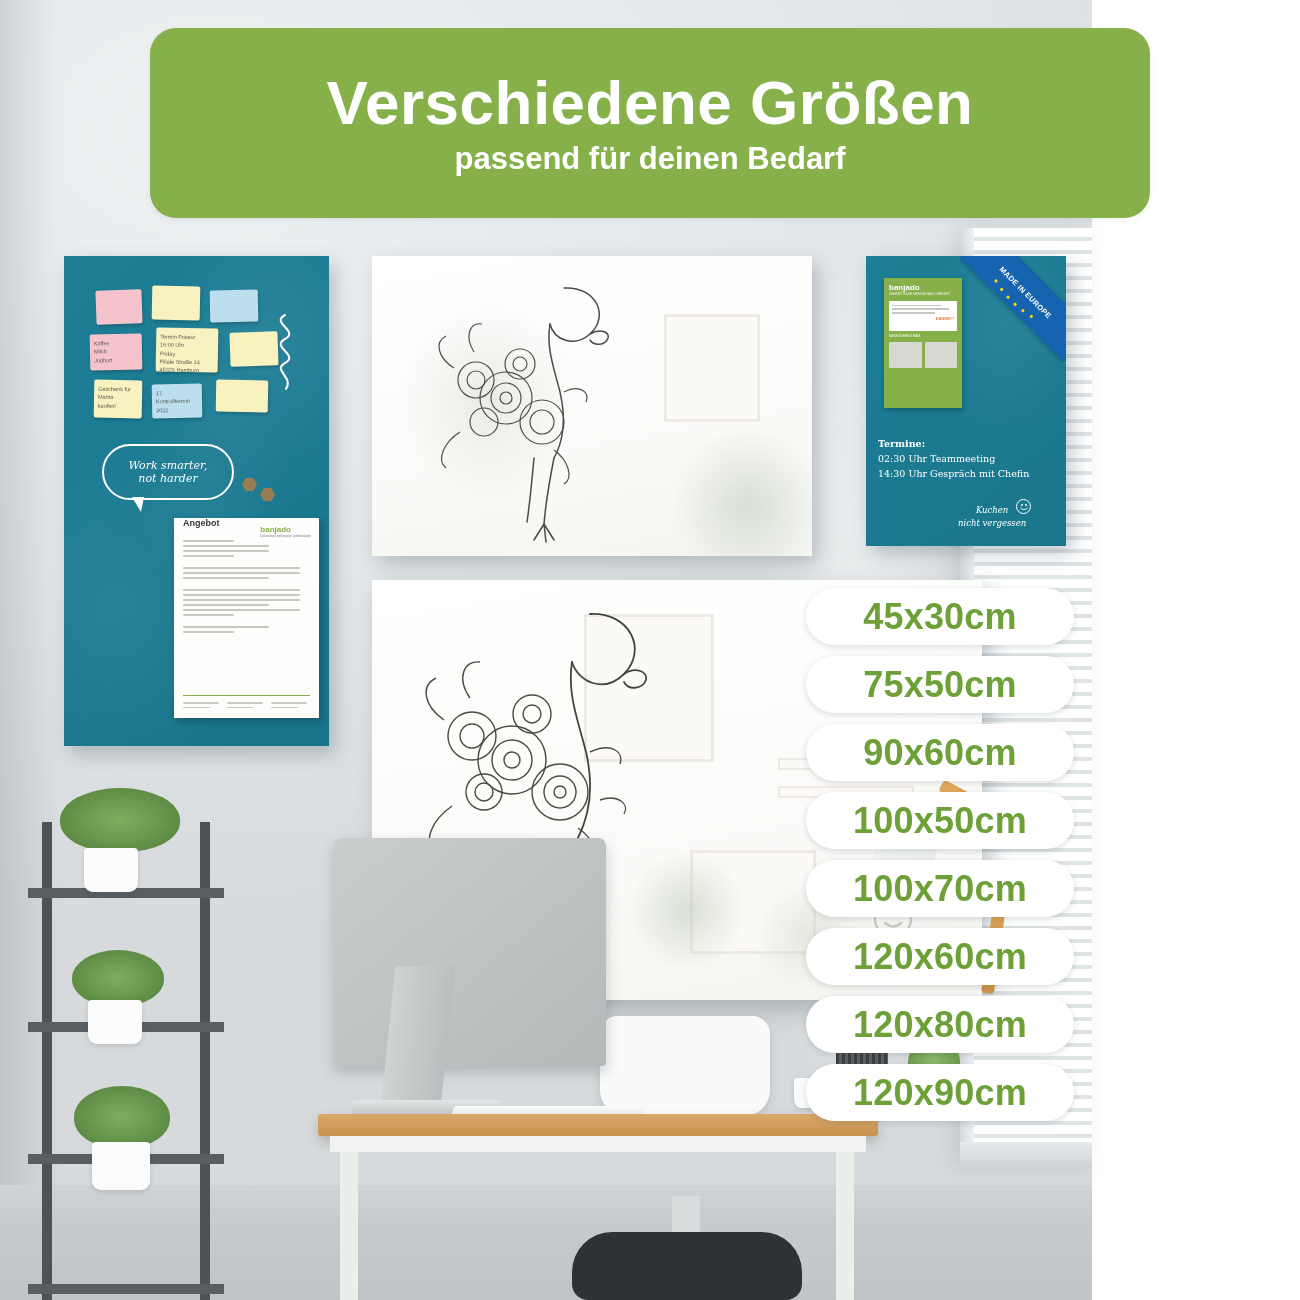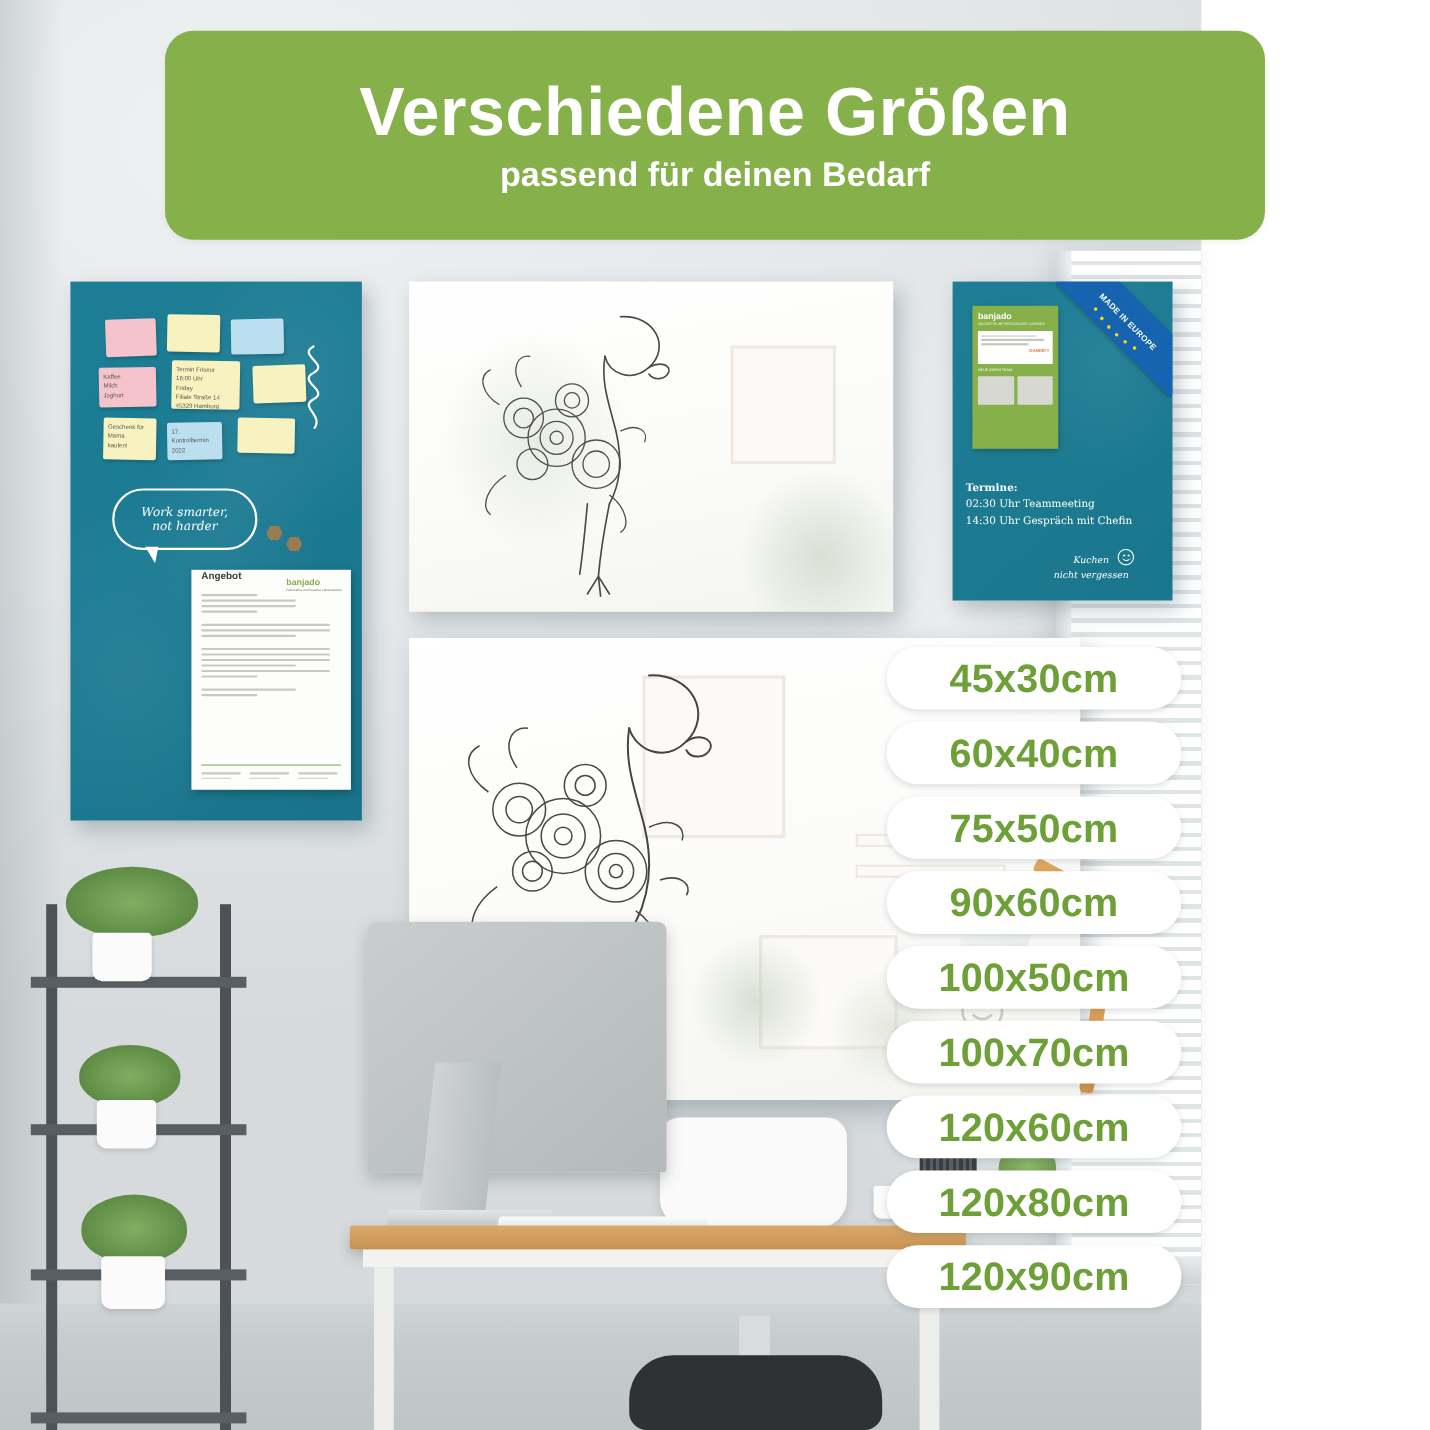--- a/index.html
+++ b/index.html
@@ -623,21 +623,20 @@
   <div class="keyboard"></div>
   <div class="desk"></div>
   <div class="desk-apron"></div>
   <div class="desk-leg-l"></div>
   <div class="desk-leg-r"></div>
   <div class="chair-stem"></div>
   <div class="chair-seat"></div>
 
   <div class="pills">
     <div class="pill">45x30cm</div>
-    <div class="pill">60x40cm</div>
     <div class="pill">75x50cm</div>
     <div class="pill">90x60cm</div>
     <div class="pill">100x50cm</div>
     <div class="pill">100x70cm</div>
     <div class="pill">120x60cm</div>
     <div class="pill">120x80cm</div>
     <div class="pill">120x90cm</div>
   </div>
 
 </div>

